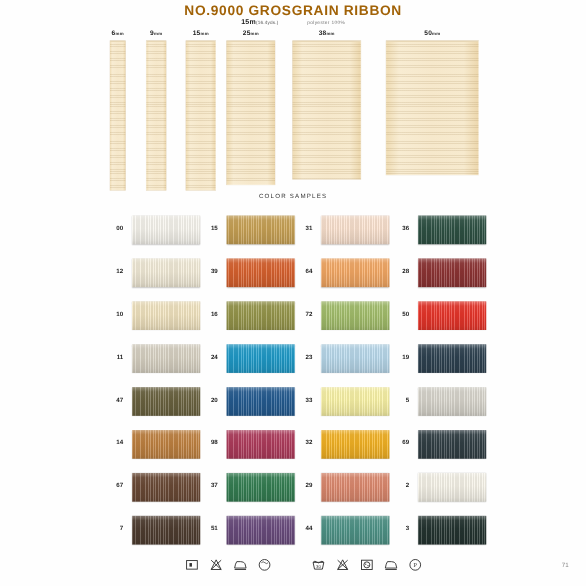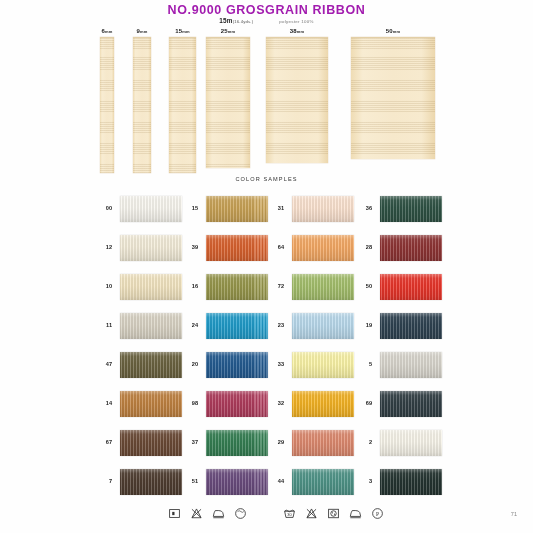--- a/index.html
+++ b/index.html
@@ -16,21 +16,21 @@
   }
 
   
   .title {
     position: absolute;
     top: 3px; left: 0; width: 533px;
     text-align: center;
     font-size: 12.5px;
     font-weight: bold;
     letter-spacing: 0.6px;
-    color: #a21caf;
+    color: #a16207;
   }
   .subline {
     position: absolute;
     top: 17px; left: 0; width: 533px;
     text-align: center;
     font-size: 5.2px;
     color: #3a3a3a;
     letter-spacing: 0.2px;
   }
   .subline .len { font-size: 6.4px; font-weight: bold; color: #222; }

